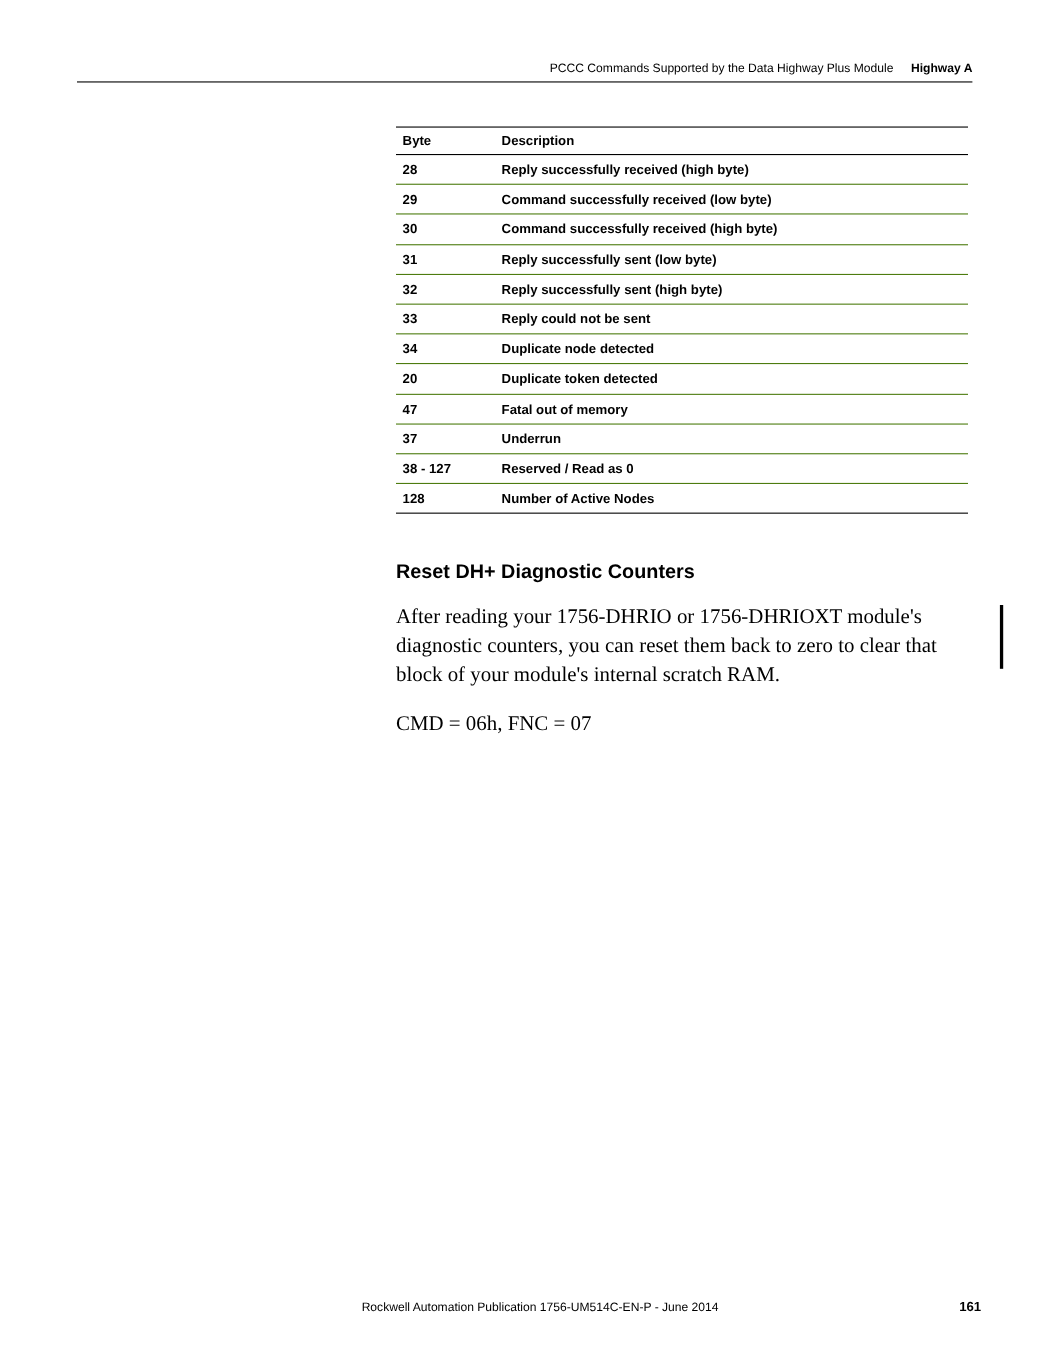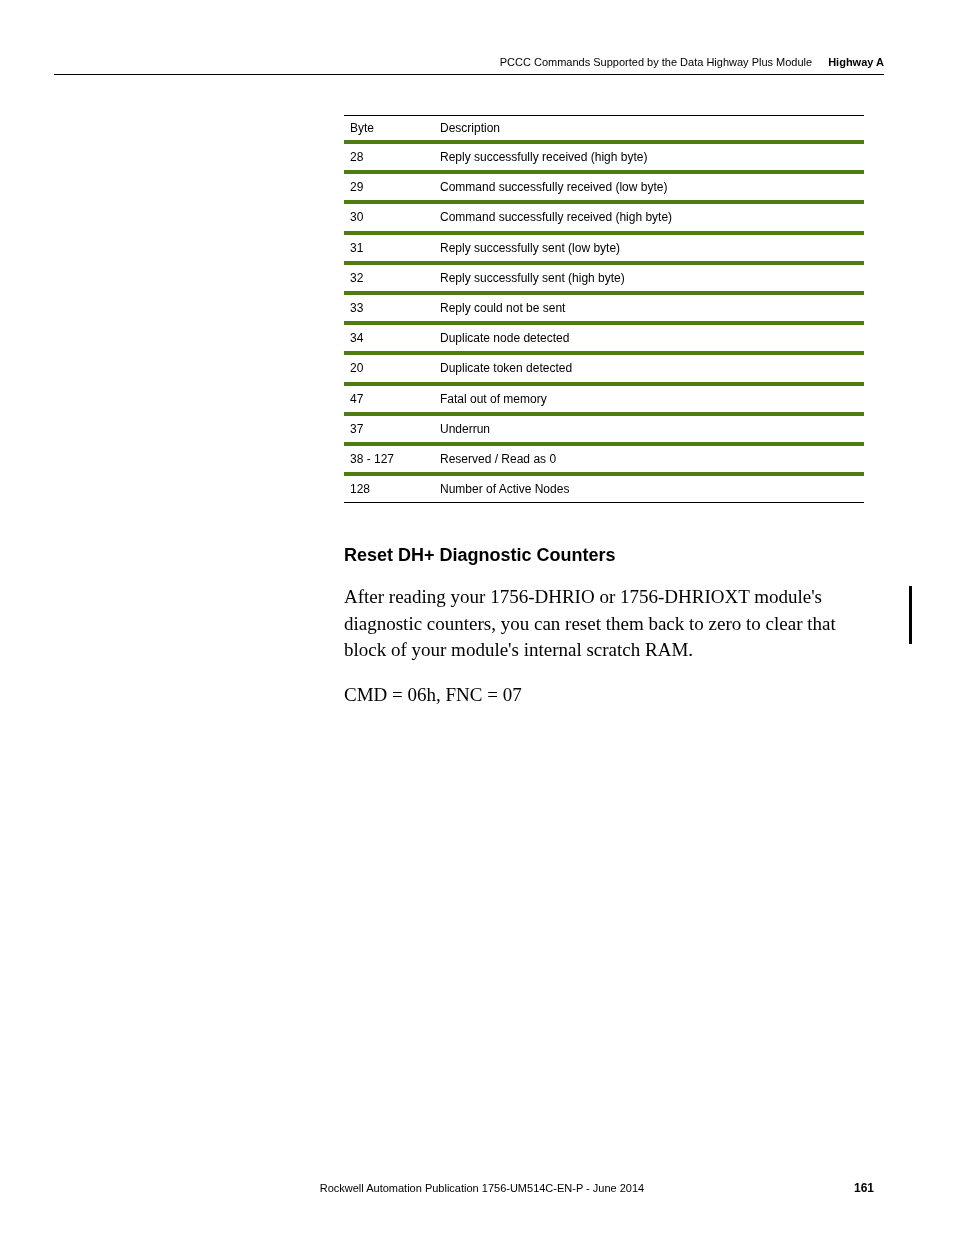--- a/index.html
+++ b/index.html
@@ -6,21 +6,21 @@
     margin: 0;
     padding: 0;
     font-family: "Myriad Pro", "Segoe UI", Arial, sans-serif;
     color: #000;
     width: 954px;
     height: 1235px;
     position: relative;
     background: #fff;
   }
   .page {
-    padding: 56px 70px 0 54px;
+    padding: 56px 70px 0 70px;
     box-sizing: border-box;
     height: 100%;
     position: relative;
   }
   .header-line {
     border-top: 1.5px solid #000;
     margin-top: 0;
   }
   .header-row {
     display: flex;
@@ -37,31 +37,32 @@
     margin-left: 290px;
     margin-top: 40px;
   }
   table {
     border-collapse: collapse;
     width: 520px;
     font-size: 12px;
   }
   th {
     text-align: left;
-    font-weight: 400;
+    font-weight: 700;
     border-top: 1px solid #000;
     border-bottom: 1px solid #000;
     padding: 5px 6px 5px 6px;
     vertical-align: top;
   }
   td {
-    border-top: 4px solid #4d7c0f;
+    border-top: 1px solid #4d7c0f;
     padding: 5px 6px 5px 6px;
     vertical-align: top;
     line-height: 1.35;
+    font-weight: bold;
   }
   tr:last-child td {
     border-bottom: 1.5px solid #000;
   }
   th:first-child, td:first-child {
     width: 78px;
   }
   .section-heading {
     font-size: 18px;
     font-weight: 700;
@@ -83,21 +84,21 @@
     right: -28px;
     top: 2px;
     width: 3px;
     height: 58px;
     background: #000;
   }
   .footer {
     position: absolute;
     bottom: 40px;
     left: 70px;
-    right: 80px;
+    right: 62px;
     display: flex;
     justify-content: space-between;
     align-items: baseline;
     font-size: 11px;
   }
   .footer-pub {
     flex: 1;
     text-align: center;
   }
   .footer-page {

